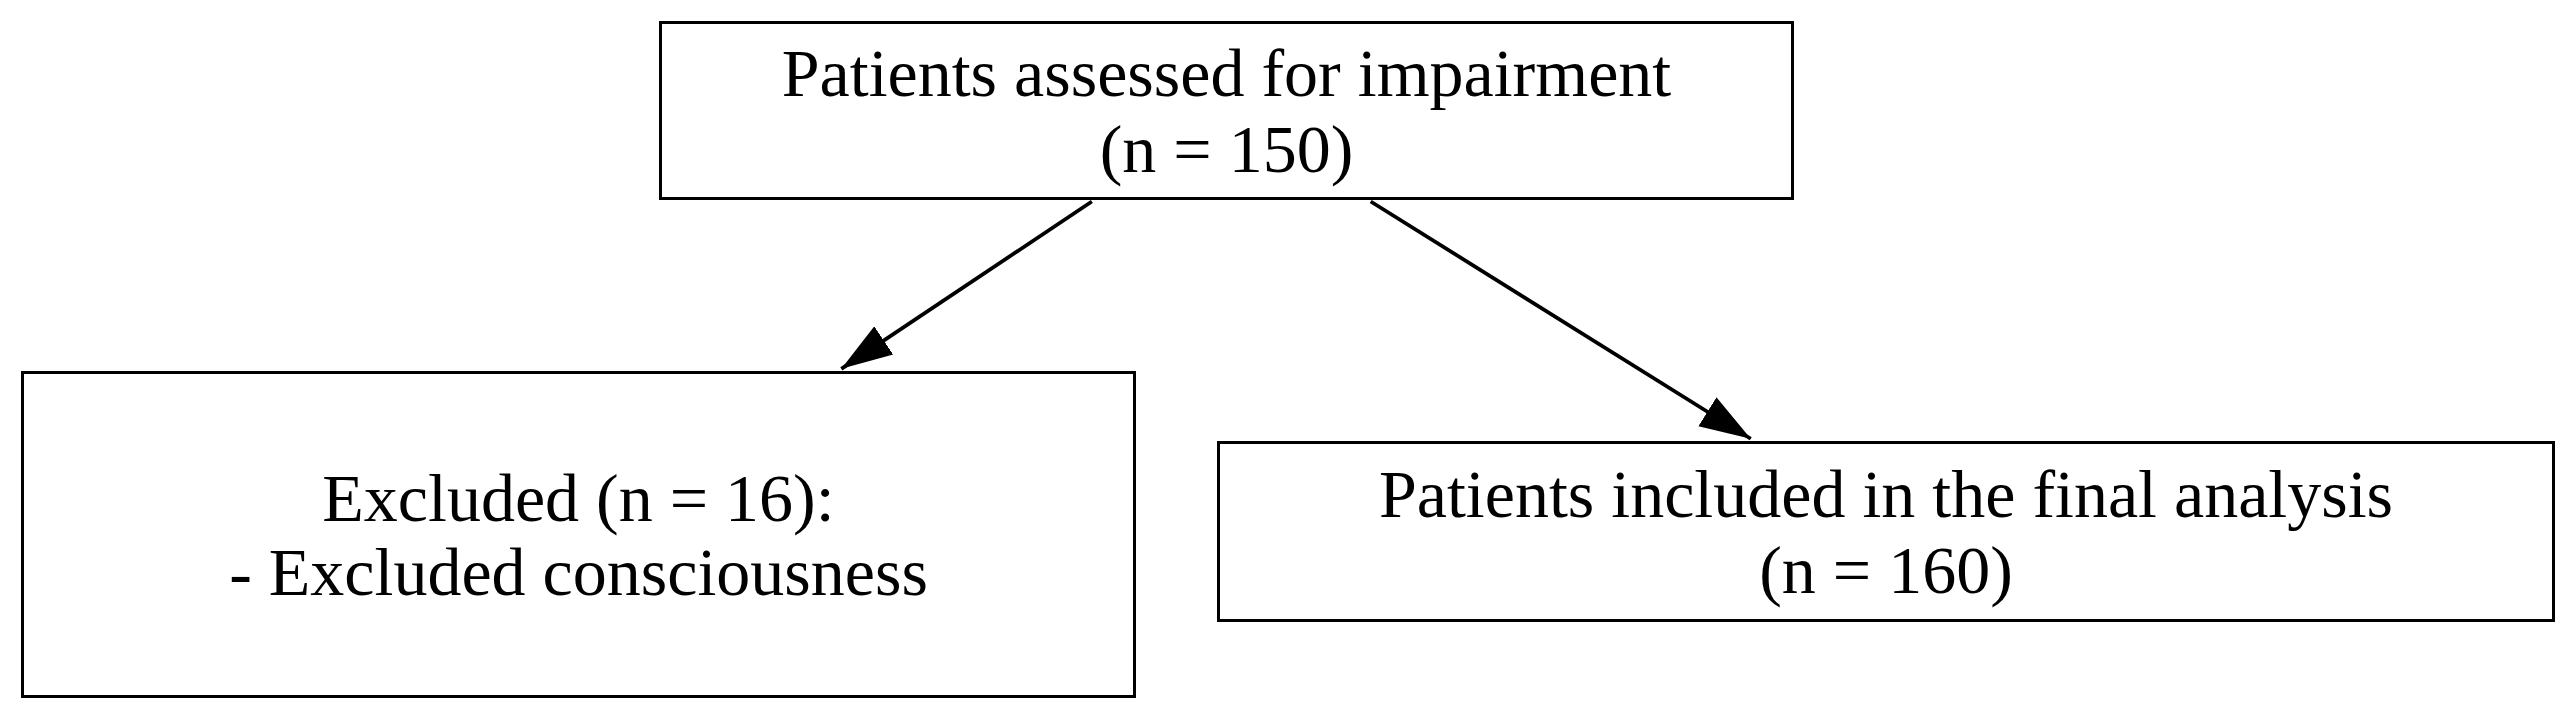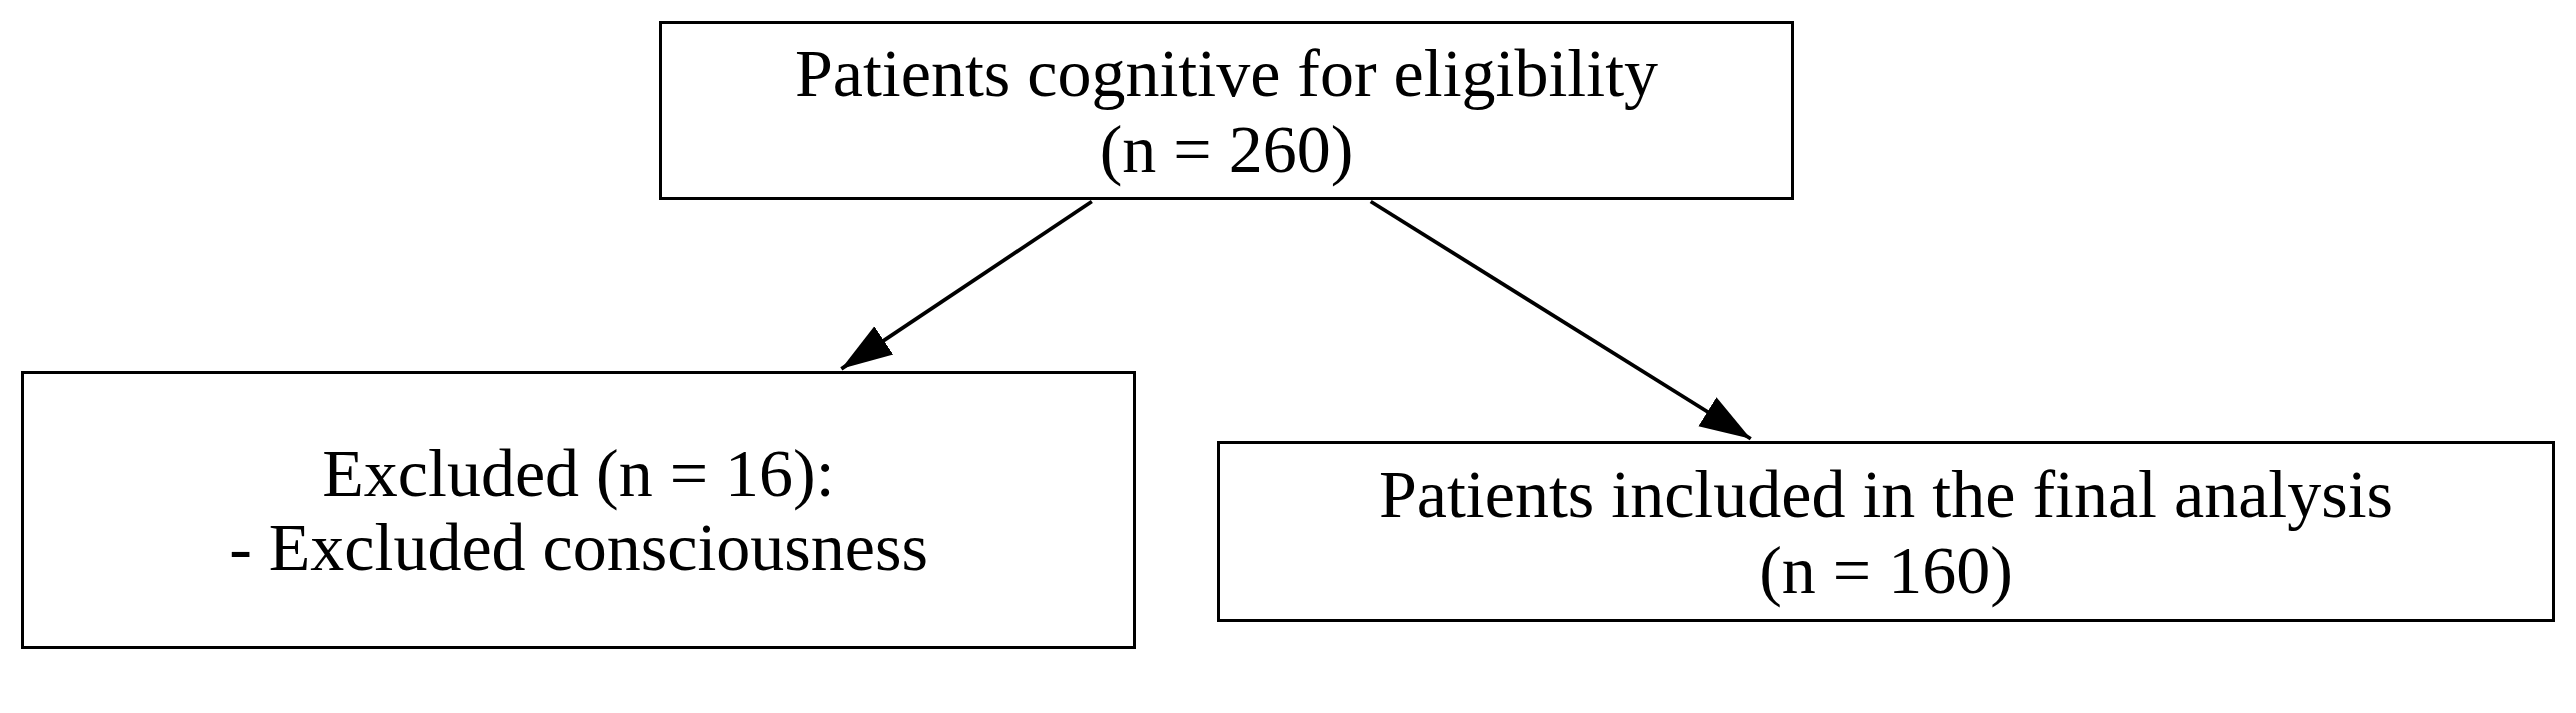--- a/index.html
+++ b/index.html
@@ -54,21 +54,21 @@
   #node-assessed {
     left: 659px;
     top: 21px;
     width: 1135px;
     height: 179px;
   }
   #node-excluded {
     left: 21px;
     top: 371px;
     width: 1115px;
-    height: 278px;
+    height: 327px;
     line-height: 74px;
   }
   #node-included {
     left: 1217px;
     top: 441px;
     width: 1338px;
     height: 181px;
   }
   .node-line {
     display: block;
@@ -83,22 +83,22 @@
     <defs>
       <marker id="arrow" markerUnits="userSpaceOnUse" markerWidth="58" markerHeight="44" refX="54" refY="22" orient="auto">
         <path class="arrowhead" d="M0,4 L54,22 L0,40 Z"></path>
       </marker>
     </defs>
     <line class="edge-line" x1="1155" y1="213" x2="890" y2="390" marker-end="url(#arrow)"></line>
     <line class="edge-line" x1="1450" y1="213" x2="1852" y2="464" marker-end="url(#arrow)"></line>
   </svg>
 
   <div class="node" id="node-assessed">
-    <span class="node-line">Patients cognitive for eligibility</span>
-    <span class="node-line">(n = 260)</span>
+    <span class="node-line">Patients assessed for impairment</span>
+    <span class="node-line">(n = 150)</span>
   </div>
 
   <div class="node" id="node-excluded">
     <span class="node-line">Excluded (n = 16):</span>
     <span class="node-line">- Excluded consciousness</span>
   </div>
 
   <div class="node" id="node-included">
     <span class="node-line">Patients included in the final analysis</span>
     <span class="node-line">(n = 160)</span>

